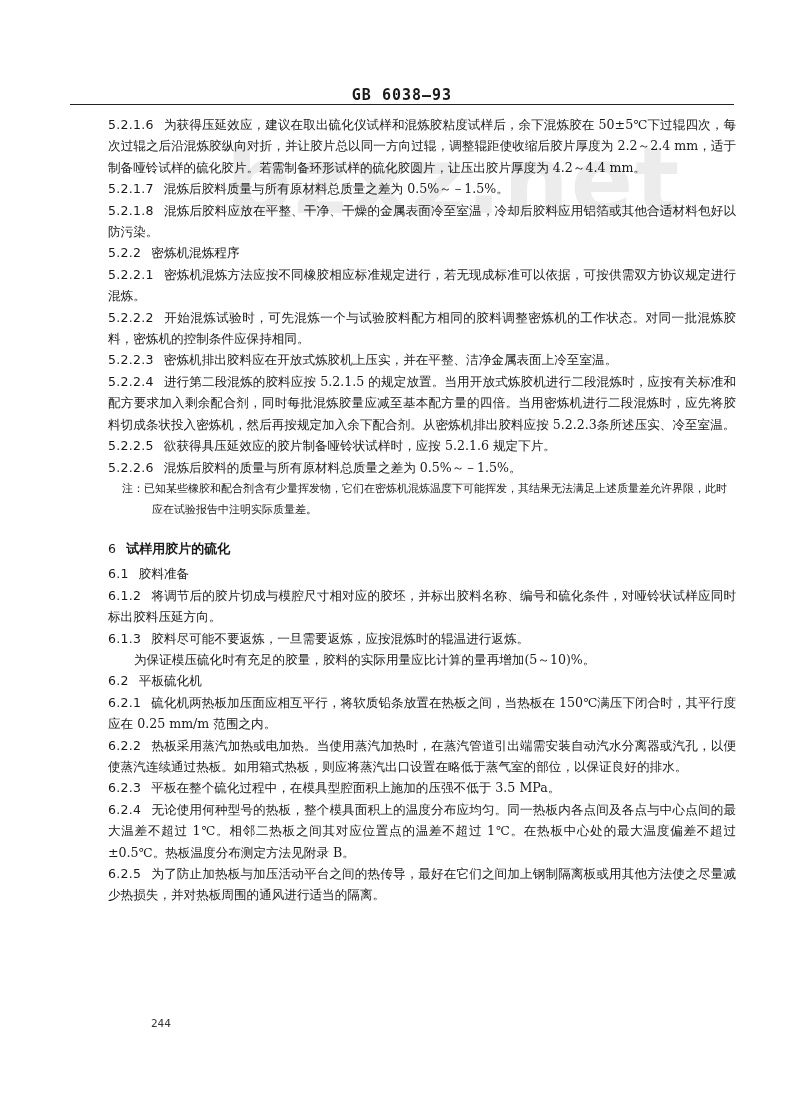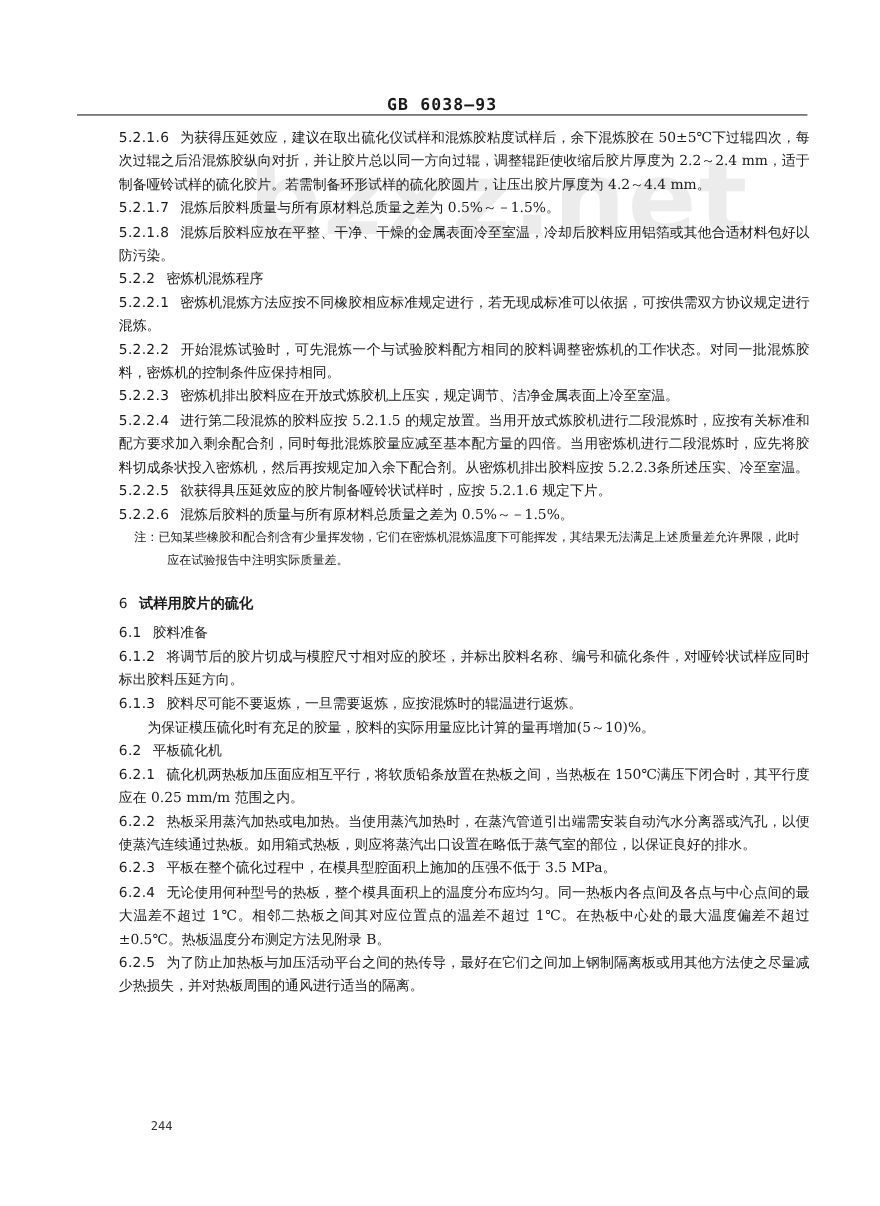--- a/index.html
+++ b/index.html
@@ -92,21 +92,21 @@
       margin: 0;
       padding-left: 120px;
       font-size: 12.6px;
     }
     .indent {
       margin: 0;
       text-indent: 26px;
     }
     .page-number {
       position: absolute;
-      left: 137px;
+      left: 151px;
       top: 1017px;
       font-size: 11px;
       font-family: "DejaVu Sans Mono", "Liberation Mono", monospace;
       color: #333;
     }
   </style>
 </head>
 <body>
 
 <div class="page">
@@ -117,21 +117,21 @@
   <div class="watermark">bzxz.net</div>
 
   <div class="content">
 
     <p class="para"><span class="num">5.2.1.6</span><span>为获得压延效应，建议在取出硫化仪试样和混炼胶粘度试样后，余下混炼胶在 50±5℃下过辊四次，每次过辊之后沿混炼胶纵向对折，并让胶片总以同一方向过辊，调整辊距使收缩后胶片厚度为 2.2～2.4 mm，适于制备哑铃试样的硫化胶片。若需制备环形试样的硫化胶圆片，让压出胶片厚度为 4.2～4.4 mm。</span></p>
     <p class="para"><span class="num">5.2.1.7</span><span>混炼后胶料质量与所有原材料总质量之差为 0.5%～－1.5%。</span></p>
     <p class="para"><span class="num">5.2.1.8</span><span>混炼后胶料应放在平整、干净、干燥的金属表面冷至室温，冷却后胶料应用铝箔或其他合适材料包好以防污染。</span></p>
     <p class="para"><span class="num">5.2.2</span><span>密炼机混炼程序</span></p>
     <p class="para"><span class="num">5.2.2.1</span><span>密炼机混炼方法应按不同橡胶相应标准规定进行，若无现成标准可以依据，可按供需双方协议规定进行混炼。</span></p>
     <p class="para"><span class="num">5.2.2.2</span><span>开始混炼试验时，可先混炼一个与试验胶料配方相同的胶料调整密炼机的工作状态。对同一批混炼胶料，密炼机的控制条件应保持相同。</span></p>
-    <p class="para"><span class="num">5.2.2.3</span><span>密炼机排出胶料应在开放式炼胶机上压实，规定调节、洁净金属表面上冷至室温。</span></p>
+    <p class="para"><span class="num">5.2.2.3</span><span>密炼机排出胶料应在开放式炼胶机上压实，并在平整、洁净金属表面上冷至室温。</span></p>
     <p class="para"><span class="num">5.2.2.4</span><span>进行第二段混炼的胶料应按 5.2.1.5 的规定放置。当用开放式炼胶机进行二段混炼时，应按有关标准和配方要求加入剩余配合剂，同时每批混炼胶量应减至基本配方量的四倍。当用密炼机进行二段混炼时，应先将胶料切成条状投入密炼机，然后再按规定加入余下配合剂。从密炼机排出胶料应按 5.2.2.3条所述压实、冷至室温。</span></p>
     <p class="para"><span class="num">5.2.2.5</span><span>欲获得具压延效应的胶片制备哑铃状试样时，应按 5.2.1.6 规定下片。</span></p>
     <p class="para"><span class="num">5.2.2.6</span><span>混炼后胶料的质量与所有原材料总质量之差为 0.5%～－1.5%。</span></p>
 
     <p class="note"><span>注：</span><span>已知某些橡胶和配合剂含有少量挥发物，它们在密炼机混炼温度下可能挥发，其结果无法满足上述质量差允许界限，此时应在试验报告中注明实际质量差。</span></p>
 
     <div class="section-heading"><span class="num">6</span><span>试样用胶片的硫化</span></div>
 
     <p class="para"><span class="num">6.1</span><span>胶料准备</span></p>
     <p class="para"><span class="num">6.1.2</span><span>将调节后的胶片切成与模腔尺寸相对应的胶坯，并标出胶料名称、编号和硫化条件，对哑铃状试样应同时标出胶料压延方向。</span></p>

